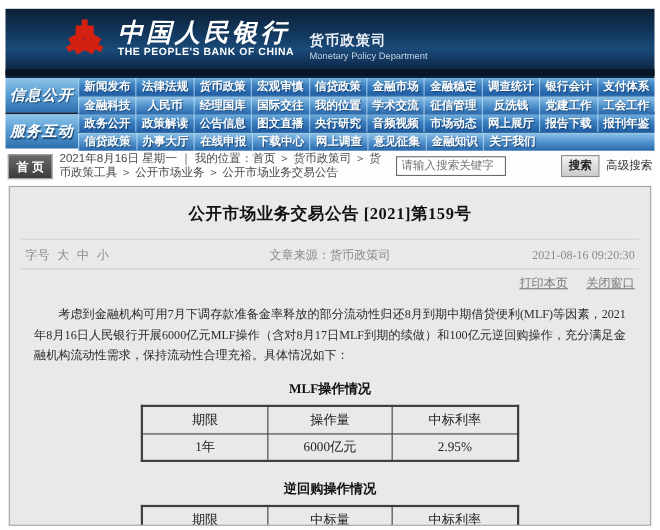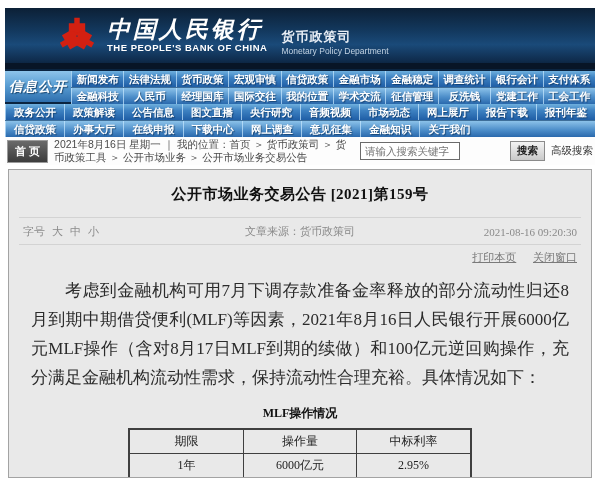--- a/index.html
+++ b/index.html
@@ -56,21 +56,21 @@
   .art-title { text-align:center; font-size:15px; font-weight:bold; color:#111;
     padding:15px 0 13px; letter-spacing:.5px; }
   .hairline { border-top:1px solid #d3d3d3; margin:0 10px; }
   .meta-row { display:flex; align-items:center; padding:6px 14px 5px; font-size:11px; color:#8a8a8a; }
   .meta-left { flex:1; display:flex; gap:7px; }
   .meta-left .fs { cursor:pointer; }
   .meta-center { flex:1.2; text-align:center; }
   .meta-right { flex:1; text-align:right; }
   .print-row { text-align:right; padding:5px 14px 3px; font-size:11px; }
   .print-row a { color:#7a7a7a; text-decoration:underline; margin-left:14px; cursor:pointer; }
-  .body-para { margin:9px 22px 0; font-size:17px; color:#2b2b2b; line-height:1.7;
+  .body-para { margin:9px 22px 0; font-size:11px; color:#2b2b2b; line-height:1.7;
     text-indent:2em; text-align:justify; }
   .tbl-title { text-align:center; font-size:12px; font-weight:bold; color:#111; margin-top:12px; }
   table.optbl { margin:6px auto 0; border-collapse:collapse; width:59%;
     border:2px solid #3f3f3f; }
   table.optbl th, table.optbl td { border:1.5px solid #3f3f3f; height:25px; text-align:center;
     font-size:12px; color:#222; font-weight:normal; width:33.33%; }
 </style>
 </head>
 <body>
 
@@ -123,20 +123,21 @@
         <a class="nav-item">学术交流</a>
         <a class="nav-item">征信管理</a>
         <a class="nav-item">反洗钱</a>
         <a class="nav-item">党建工作</a>
         <a class="nav-item">工会工作</a>
       </div>
     </div>
   </div>
 
   <div class="nav-section">
+    <div class="nav-label">服务互动</div>
     <div class="nav-rows">
       <div class="nav-row r1">
         <a class="nav-item">政务公开</a>
         <a class="nav-item">政策解读</a>
         <a class="nav-item">公告信息</a>
         <a class="nav-item">图文直播</a>
         <a class="nav-item">央行研究</a>
         <a class="nav-item">音频视频</a>
         <a class="nav-item">市场动态</a>
         <a class="nav-item">网上展厅</a>

